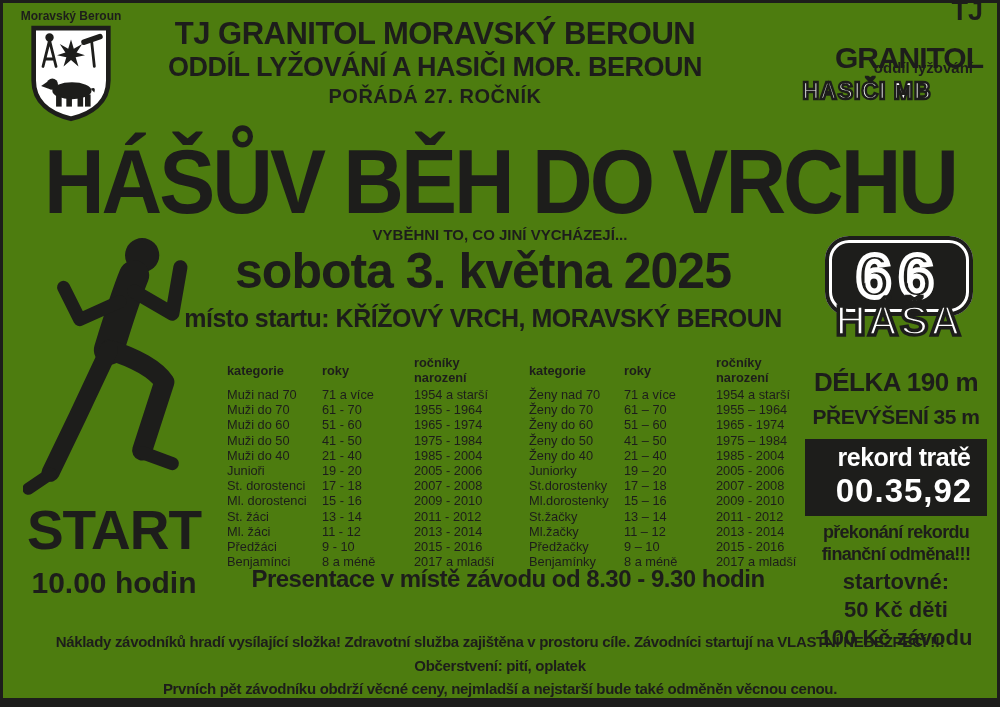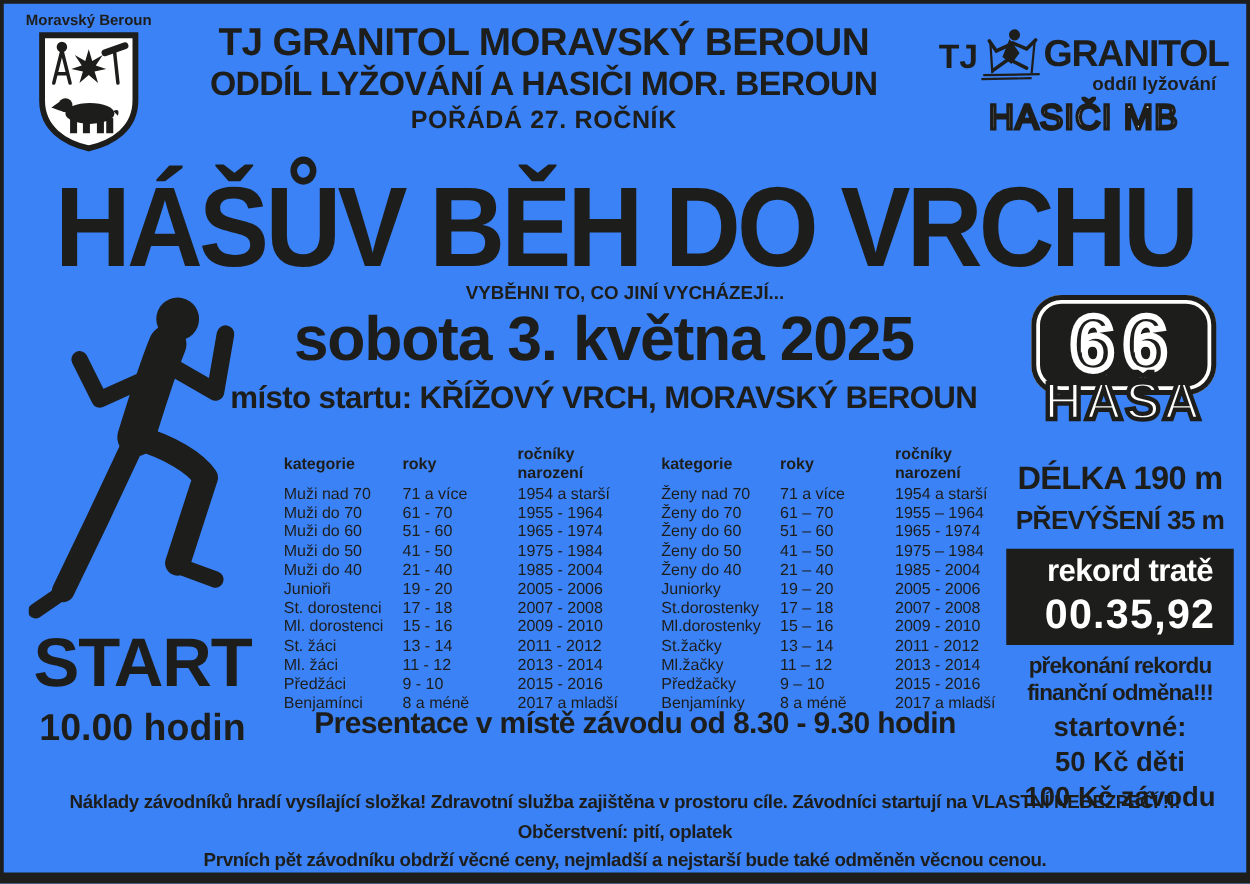--- a/index.html
+++ b/index.html
@@ -1,36 +1,36 @@
 <!DOCTYPE html>
 <html><head>
 <meta charset="utf-8">
 <style>
   * { margin:0; padding:0; box-sizing:border-box; }
   html,body { background:#fff; }
   body { font-family:"Liberation Sans", sans-serif; color:#1d1d1b; }
   .poster {
-    position:relative; width:1000px; height:707px; background:#3b82f6;
+    position:relative; width:1000px; height:707px; background:#4d7c0f;
     border:3px solid #1d1d1b; border-bottom-width:9px; overflow:hidden;
   }
   
   .coat-block { position:absolute; left:16px; top:6px; width:104px; text-align:center; }
   .coat-label { font-size:12px; font-weight:bold; letter-spacing:0; }
   .coat-svg { margin-top:1px; }
   .head-center { position:absolute; left:112px; top:14px; width:640px; text-align:center; line-height:1.12; }
   .head-line1 { font-size:31px; font-weight:900; letter-spacing:-0.5px; white-space:nowrap; }
   .head-line2 { font-size:27px; font-weight:900; letter-spacing:-0.5px; white-space:nowrap; }
   .head-line3 { font-size:20px; font-weight:900; margin-top:3px; letter-spacing:0.5px; }
   .club-logo { position:absolute; right:14px; top:6px; width:232px; text-align:center; }
-  .club-row { display:flex; align-items:flex-end; justify-content:center; gap:2px; height:62px; }
+  .club-row { display:flex; align-items:flex-end; justify-content:center; gap:2px; height:62px;flex-direction:column; }
   .club-tj { font-size:27px; font-weight:900; padding-bottom:10px; }
   .club-granitol { font-size:30px; font-weight:900; letter-spacing:-1px; padding-bottom:10px; }
   .club-division { font-size:15px; font-weight:bold; text-align:right; margin-top:-12px; padding-right:10px; }
   .club-hasici {
-    font-size:28px; font-weight:400; letter-spacing:1px; margin-top:2px;
+    font-size:23px; font-weight:700; letter-spacing:1px; margin-top:2px;
     color:#fff; -webkit-text-stroke:2.5px #1d1d1b; text-shadow:0 0 1px #1d1d1b;
   }
   
   .title {
     position:absolute; top:127px; left:0; right:0; text-align:center;
     font-size:84px; font-weight:900; letter-spacing:-3px; white-space:nowrap;
     transform:scaleY(1.08); transform-origin:center top;
   }
   .motto { position:absolute; top:223px; left:0; right:0; text-align:center;
     font-size:15px; font-weight:900; letter-spacing:0; }

